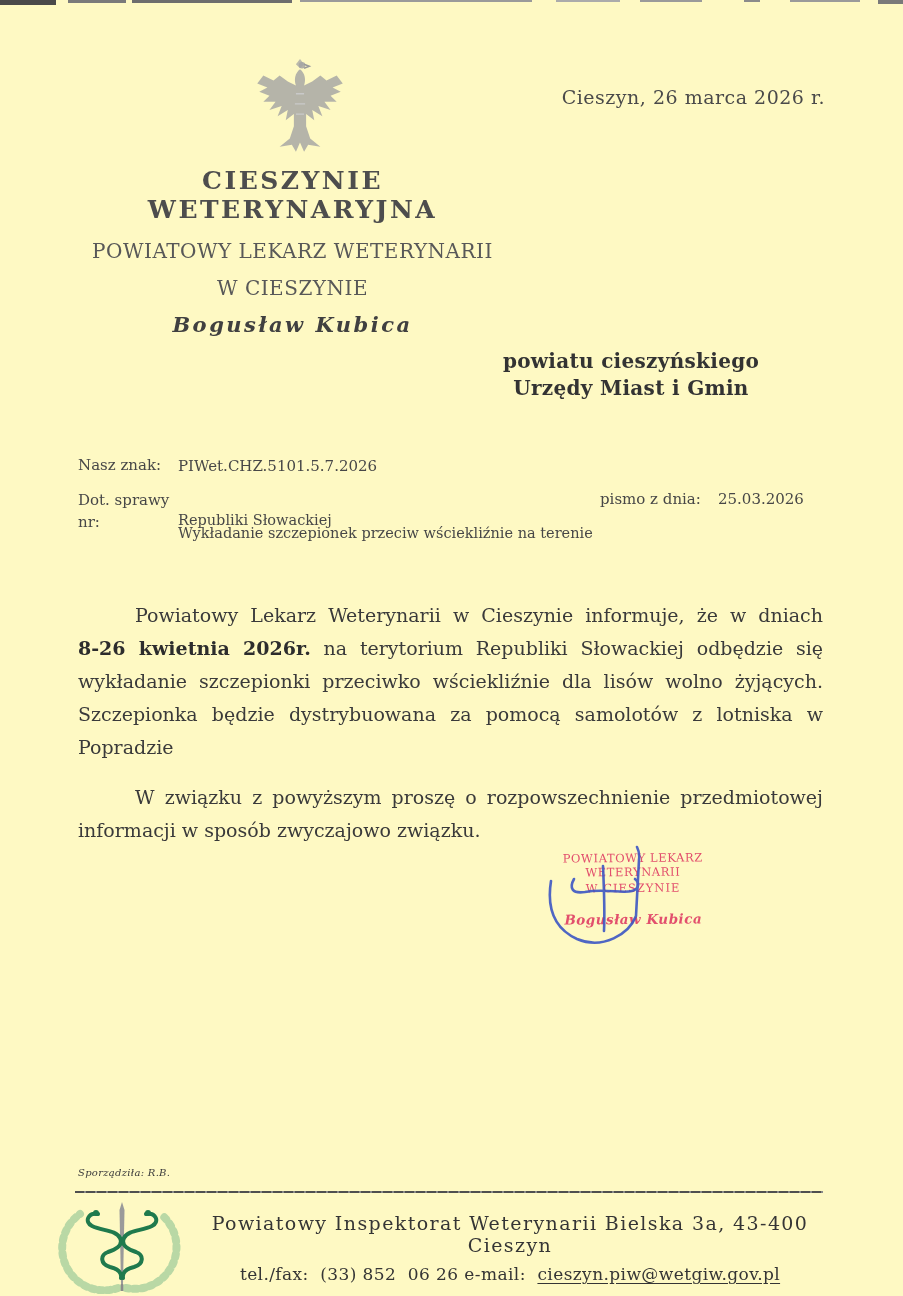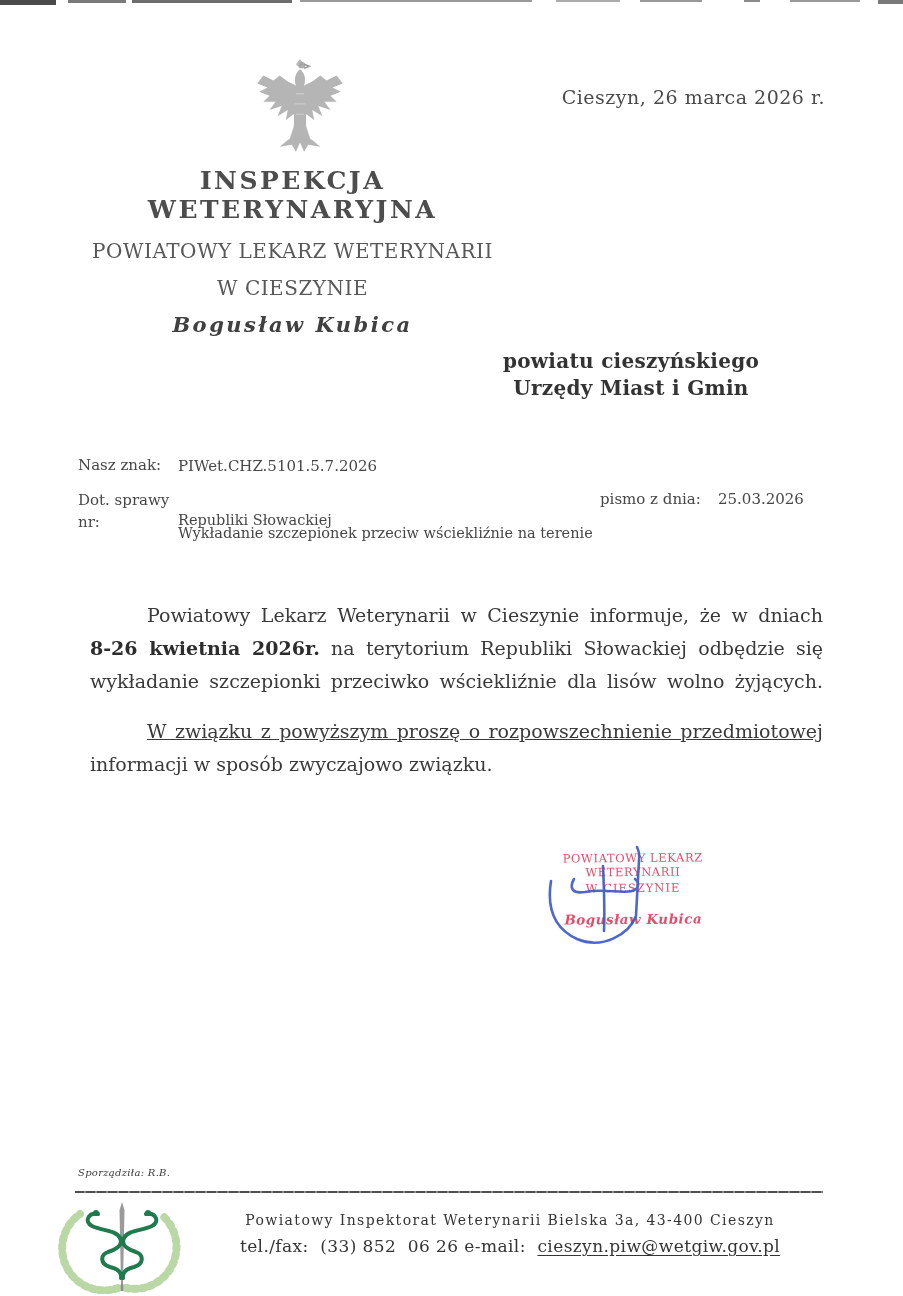--- a/index.html
+++ b/index.html
@@ -1,18 +1,18 @@
 <!DOCTYPE html>
 <html><head>
 <meta charset="utf-8">
 <style>
   html,body{margin:0;padding:0;background:#e8e8e8;}
   .page{
     position:relative;width:903px;height:1296px;margin:0 auto;
-    background:#ffffff;overflow:hidden;
+    background:#fef9c3;overflow:hidden;
     font-family:"DejaVu Serif","Liberation Serif",serif;color:#3c3c3c;
   }
   
   .scanline{position:absolute;background:#555;}
   .sl1{left:0;top:2;width:56px;height:5px;background:#4a4a4a;}
   .sl2{left:68px;top:3;width:58px;height:3px;background:#7a7a7a;}
   .sl3{left:132px;top:4;width:160px;height:3px;background:#6d6d6d;}
   .sl4{left:300px;top:4;width:232px;height:2px;background:#9a9a9a;}
   .sl5{left:556px;top:5;width:64px;height:2px;background:#ababab;}
   .sl6{left:640px;top:5;width:62px;height:2px;background:#9a9a9a;}
@@ -38,40 +38,40 @@
   .r-value1{left:178px;top:457px;}
   .r-label2a{left:78px;top:491px;}
   .r-label2b{left:78px;top:513px;}
   .r-value2a{left:178px;top:489px;margin-top:36px;}
   .r-value2b{left:178px;top:512px;}
   .r-pismo-label{left:600px;top:490px;}
   .r-pismo-value{left:718px;top:490px;}
 
   .body-text{position:absolute;left:78px;top:599px;width:745px;
     font-size:19px;line-height:33px;color:#3a3a3a;}
-  .jline{text-align:justify;text-align-last:justify;margin-left:12px;}
+  .jline{text-align:justify;text-align-last:justify;}
   .lastline{text-align-last:left;}
   .indent{padding-left:57px;}
-  .p2{margin-top:17px;text-decoration:underline;}
+  .p2{margin-top:17px;}
   .b{font-weight:bold;color:#2d2d2d;}
 
   .stamp{position:absolute;left:527px;top:851px;width:212px;text-align:center;
     color:#e24f6d;transform:rotate(-0.5deg);}
   .stamp-l1{font-size:11.5px;letter-spacing:0.6px;}
   .stamp-l2{font-size:11.5px;letter-spacing:1px;margin-top:2px;}
   .stamp-name{margin-top:16px;font-size:13.5px;font-weight:bold;font-style:italic;letter-spacing:0.5px;}
 
   .sig{position:absolute;left:0;top:0;pointer-events:none;}
 
   .prepared{position:absolute;left:78px;top:1167px;font-style:italic;font-size:10px;color:#3a3a3a;letter-spacing:0.3px;}
   .footrule{position:absolute;left:75px;top:1191px;width:748px;height:2px;
     background:repeating-linear-gradient(90deg,#4f4f4f 0 9px,#8a8a8a 9px 11px);}
   .vetlogo{position:absolute;left:58px;top:1198px;}
   .footer-text{position:absolute;left:170px;top:1212px;width:680px;text-align:center;color:#353535;}
-  .f-line1{font-size:14px;letter-spacing:1.4px;}
+  .f-line1{font-size:19px;letter-spacing:1.4px;}
   .f-line2{margin-top:8px;font-size:17px;letter-spacing:0.4px;}
   .f-prefix{white-space:pre-wrap;}
   .f-email{text-decoration:underline;text-underline-offset:3px;}
 </style>
 </head>
 <body>
 
 <div class="page">
 
   <div>
@@ -90,21 +90,21 @@
     <path fill="#a3a3a3" opacity="0.75" d="M50 6 L46 11 L50 15 L54 11 Z"></path>
     <path fill="#a3a3a3" opacity="0.8" d="M50 16 C45 20 44 26 46 32 L38 28 L30 22 L24 27 L14 22 L8 30 L18 34 L10 38 L20 42 L14 48 L26 48 L20 56 L32 52 L28 62 L38 56 L36 66 L44 60 L44 72 L40 84 L30 92 L42 90 L46 97 L50 88 L54 97 L58 90 L70 92 L60 84 L56 72 L56 60 L64 66 L62 56 L72 62 L68 52 L80 56 L74 48 L86 48 L80 42 L90 38 L82 34 L92 30 L86 22 L76 27 L70 22 L62 28 L54 32 C56 26 55 20 50 16 Z"></path>
     <circle cx="52" cy="12" r="3.2" fill="#a3a3a3" opacity="0.85"></circle>
     <path d="M54 11 L59 13 L54 15" stroke="#9a9a9a" stroke-width="1.6" fill="none"></path>
     <path d="M46 40 L54 40 M45 50 L55 50 M46 60 L54 60" stroke="#c9c9c9" stroke-width="1.4"></path>
   </svg>
 
   <div class="dateline">Cieszyn, 26 marca 2026 r.</div>
 
   <div class="hdr">
-    <div class="hdr-org">INSPEKCJA WETERYNARYJNA</div>
+    <div class="hdr-org">CIESZYNIE WETERYNARYJNA</div>
     <div class="hdr-office1">POWIATOWY LEKARZ WETERYNARII</div>
     <div class="hdr-office2">W CIESZYNIE</div>
     <div class="hdr-name">Bogusław Kubica</div>
   </div>
 
   <div class="addressee">
     <div>powiatu cieszyńskiego</div>
     <div>Urzędy Miast i Gmin</div>
   </div>
 
@@ -114,20 +114,21 @@
   <div class="ref r-label2b">nr:</div>
   <div class="ref ref-small r-value2a">Wykładanie szczepionek przeciw wściekliźnie na terenie</div>
   <div class="ref ref-small r-value2b">Republiki Słowackiej</div>
   <div class="ref r-pismo-label">pismo z dnia:</div>
   <div class="ref r-pismo-value">25.03.2026</div>
 
   <div class="body-text">
     <div class="jline indent">Powiatowy Lekarz Weterynarii w Cieszynie informuje, że w dniach</div>
     <div class="jline"><span class="b">8-26 kwietnia 2026r.</span><span> na terytorium Republiki Słowackiej odbędzie się</span></div>
     <div class="jline">wykładanie szczepionki przeciwko wściekliźnie dla lisów wolno żyjących.</div>
+    <div class="jline lastline">Szczepionka będzie dystrybuowana za pomocą samolotów z lotniska w Popradzie</div>
     <div class="jline indent p2">W związku z powyższym proszę o rozpowszechnienie przedmiotowej</div>
     <div class="jline lastline">informacji w sposób zwyczajowo związku.</div>
   </div>
 
   <div class="stamp">
     <div class="stamp-l1">POWIATOWY LEKARZ WETERYNARII</div>
     <div class="stamp-l2">W CIESZYNIE</div>
     <div class="stamp-name">Bogusław Kubica</div>
   </div>
 

